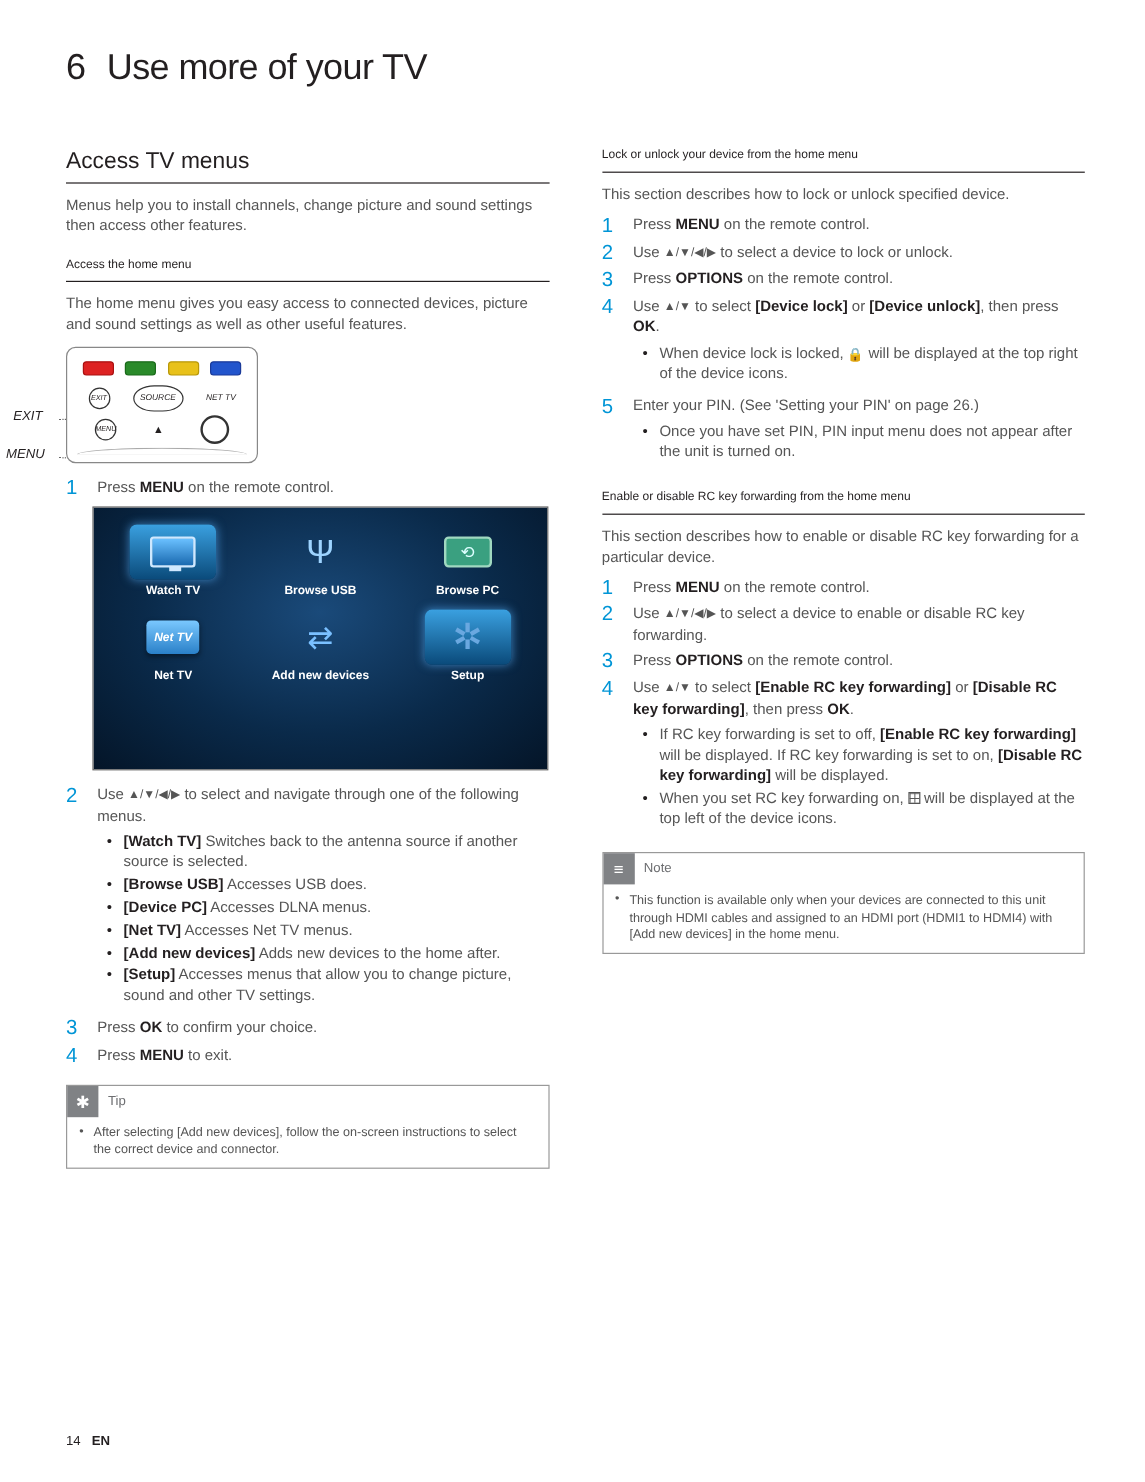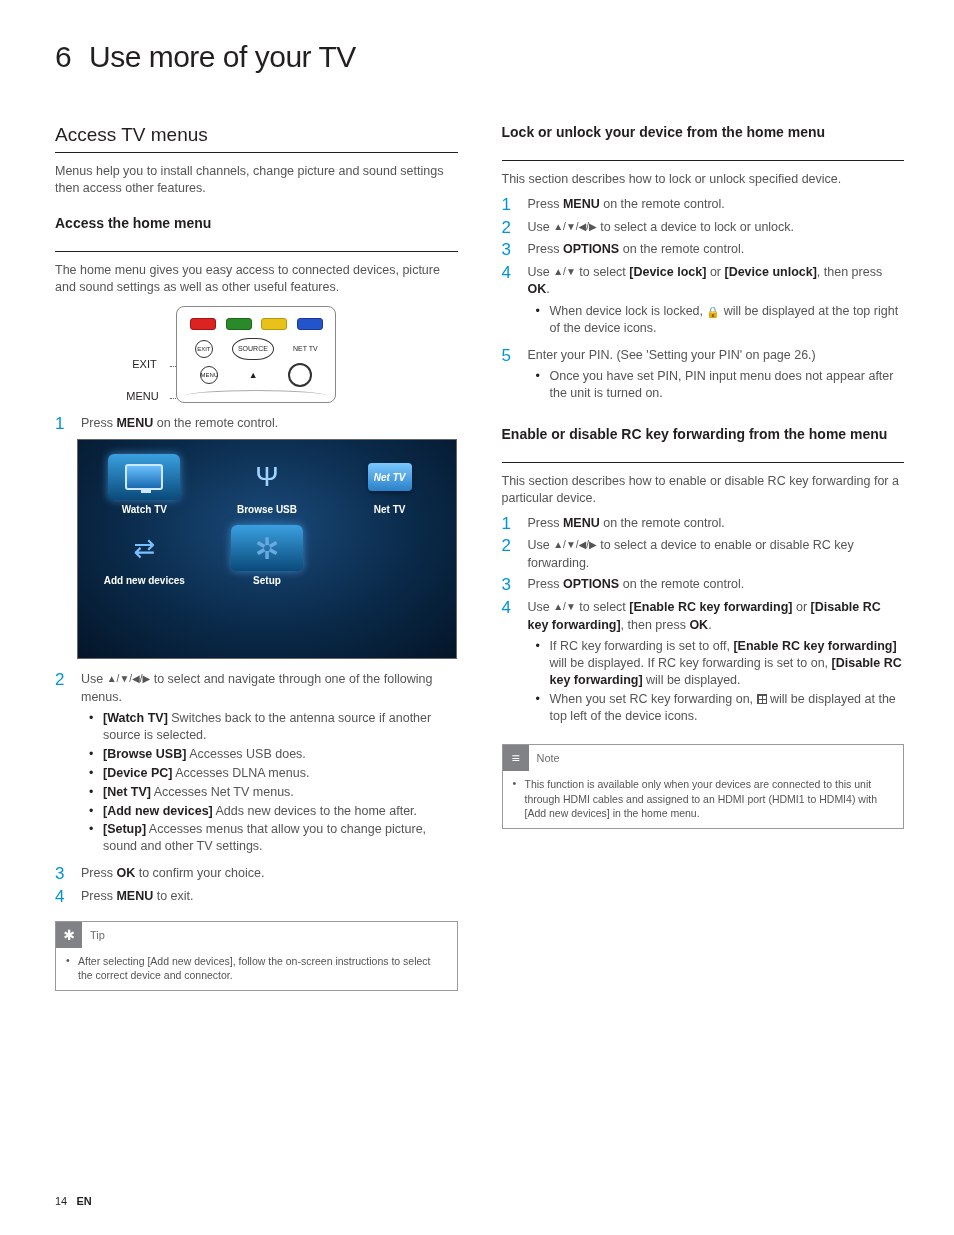--- a/index.html
+++ b/index.html
@@ -11,34 +11,34 @@
     width: 954px;
     height: 1235px;
     position: relative;
     padding: 40px 50px 30px 55px;
   }
   .cols { display: flex; gap: 44px; }
   .col { flex: 1 1 0; min-width: 0; }
   h1.chapter { font-size: 30px; font-weight: 300; letter-spacing: -0.5px; margin-bottom: 50px; }
   h1.chapter .num { display:inline-block; width: 34px; }
   h2.section { font-size: 19px; font-weight: 400; border-bottom: 1px solid #231f20; padding-bottom: 6px; margin-bottom: 10px; }
-  h3.sub { font-size: 14px; font-weight: 700; border-bottom: 0.5px solid #231f20; padding-bottom: 20px; margin-top: 18px; margin-bottom: 10px; }
+  h3.sub { font-size: 10px; font-weight: 400; border-bottom: 0.5px solid #231f20; padding-bottom: 8px; margin-top: 18px; margin-bottom: 10px; }
   p.body { font-size: 12.5px; line-height: 1.35; color: #555; margin-bottom: 8px; }
   ol.steps { list-style: none; padding: 0; margin: 0; }
   ol.steps > li { display: flex; gap: 10px; margin: 4px 0; }
   ol.steps .n { font-size: 17px; font-weight: 300; color: #0095d6; width: 16px; flex-shrink:0; line-height:1.1; }
   ol.steps .t { font-size: 12.5px; line-height: 1.4; color: #555; flex:1; }
   ol.steps .t b, p.body b, .bullets b { color:#231f20; font-weight:600; }
   ul.bullets { list-style: none; padding-left: 22px; margin: 4px 0 6px 0; }
   ul.bullets > li { position: relative; font-size: 12.5px; line-height: 1.35; color:#555; margin: 2px 0; }
   ul.bullets > li::before { content:"•"; position:absolute; left:-14px; color:#231f20; }
   .arrow { display:inline-block; font-size:10px; position:relative; top:-1px; }
 
   
-  .remote-wrap { text-align:center; margin: 10px 0 12px; }
+  .remote-wrap { text-align:left; margin: 10px 0 12px; font-style: italic; }
   .remote { display:inline-block; border:1px solid #888; border-radius:8px; padding:8px 8px 6px; background:#fff; position:relative; width:160px; }
   .remote-row { display:flex; justify-content:space-around; align-items:center; margin:3px 0;}
   .rc-btn { border:1px solid #666; border-radius:3px; width:26px; height:12px; }
   .rc-btn.red{background:#d22;border-color:#a11;} .rc-btn.green{background:#2a8a2a;border-color:#1a6a1a;} .rc-btn.yellow{background:#e8c11a;border-color:#b8980a;} .rc-btn.blue{background:#2255cc;border-color:#1a3a99;}
   .rc-oval { border:1px solid #333; border-radius:50%/60%; width:42px; height:22px; font-size:7px; display:flex;align-items:center;justify-content:center;}
   .rc-circ { border:1px solid #333; border-radius:50%; width:18px; height:18px; font-size:6px; display:flex;align-items:center;justify-content:center;}
   .rc-big-circ{border:2px solid #333;border-radius:50%;width:24px;height:24px;}
   .rc-text{font-size:7px;}
   .callout { position:absolute; font-size:11px; color:#231f20; }
   .callout.exit{ left:-44px; top:52px; } .callout.menu{ left:-50px; top:84px; }
@@ -136,20 +136,26 @@
             <div class="menu-label">Watch TV</div>
           </div>
       <div class="menu-cell">
             <div class="menu-icon">
               <span class="usb-icon">Ψ</span>
             </div>
             <div class="menu-label">Browse USB</div>
           </div>
       <div class="menu-cell">
             <div class="menu-icon">
+              <div class="pc-icon"></div>
+            </div>
+            <div class="menu-label">Browse PC</div>
+          </div>
+      <div class="menu-cell">
+            <div class="menu-icon">
               <div class="nettv-icon">Net TV</div>
             </div>
             <div class="menu-label">Net TV</div>
           </div>
       <div class="menu-cell">
             <div class="menu-icon">
               <span class="add-icon"></span>
             </div>
             <div class="menu-label">Add new devices</div>
           </div>

